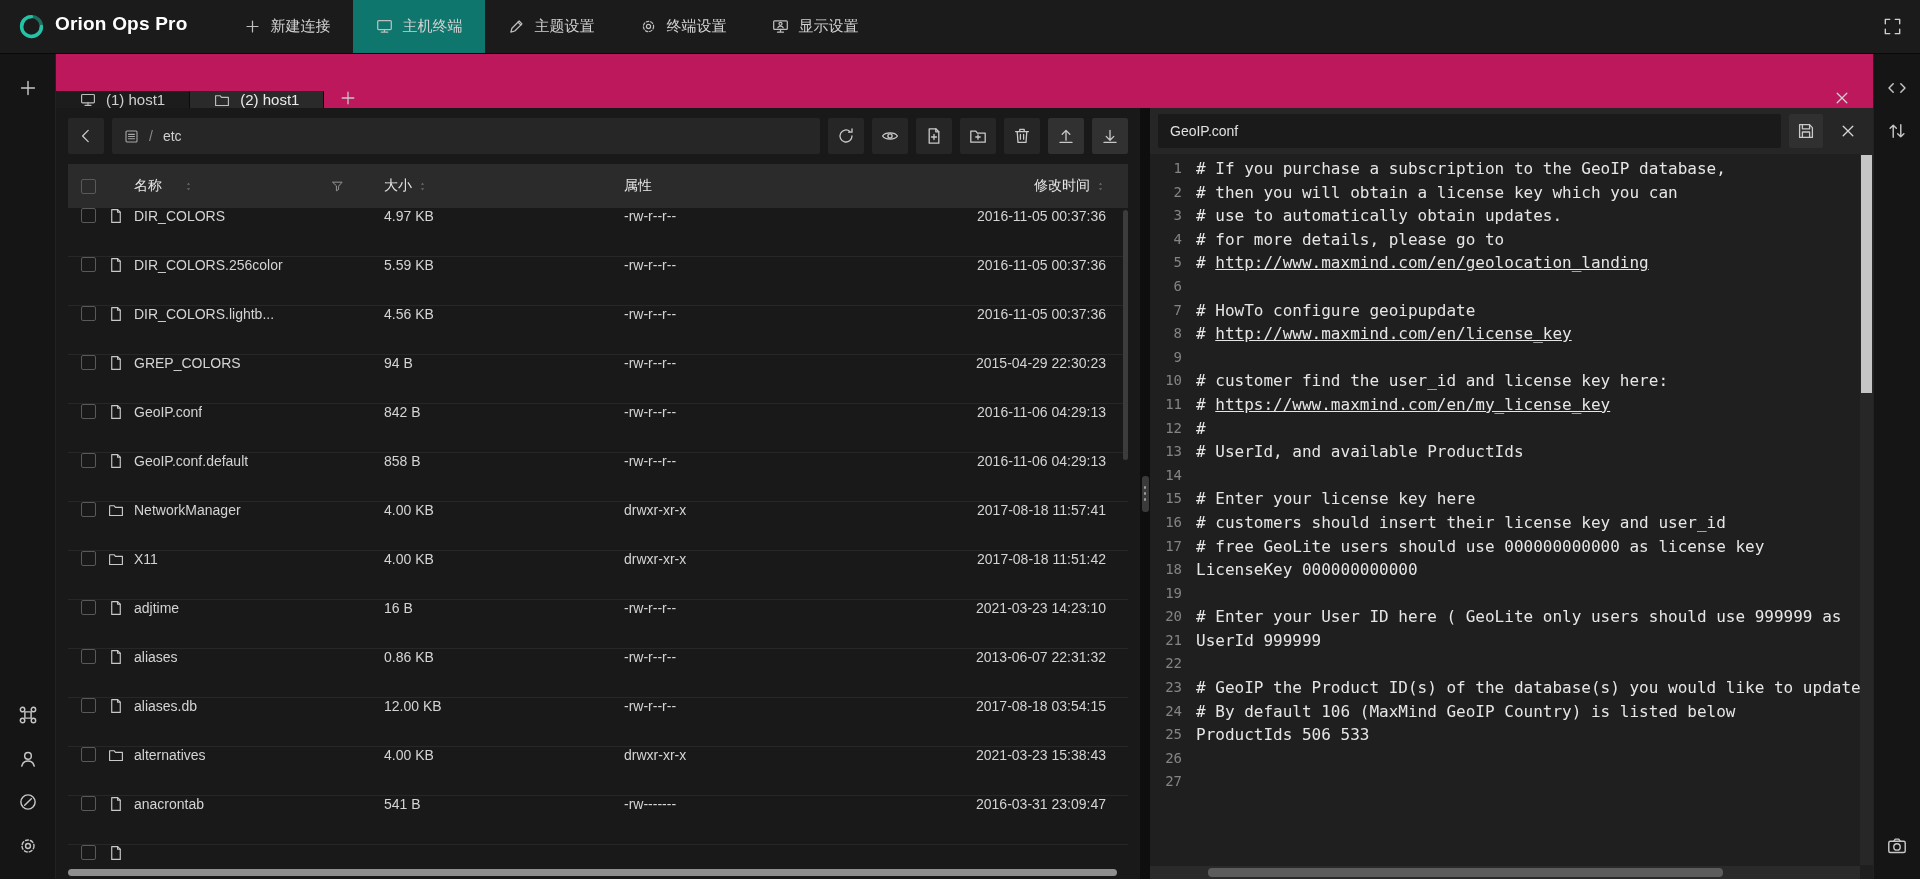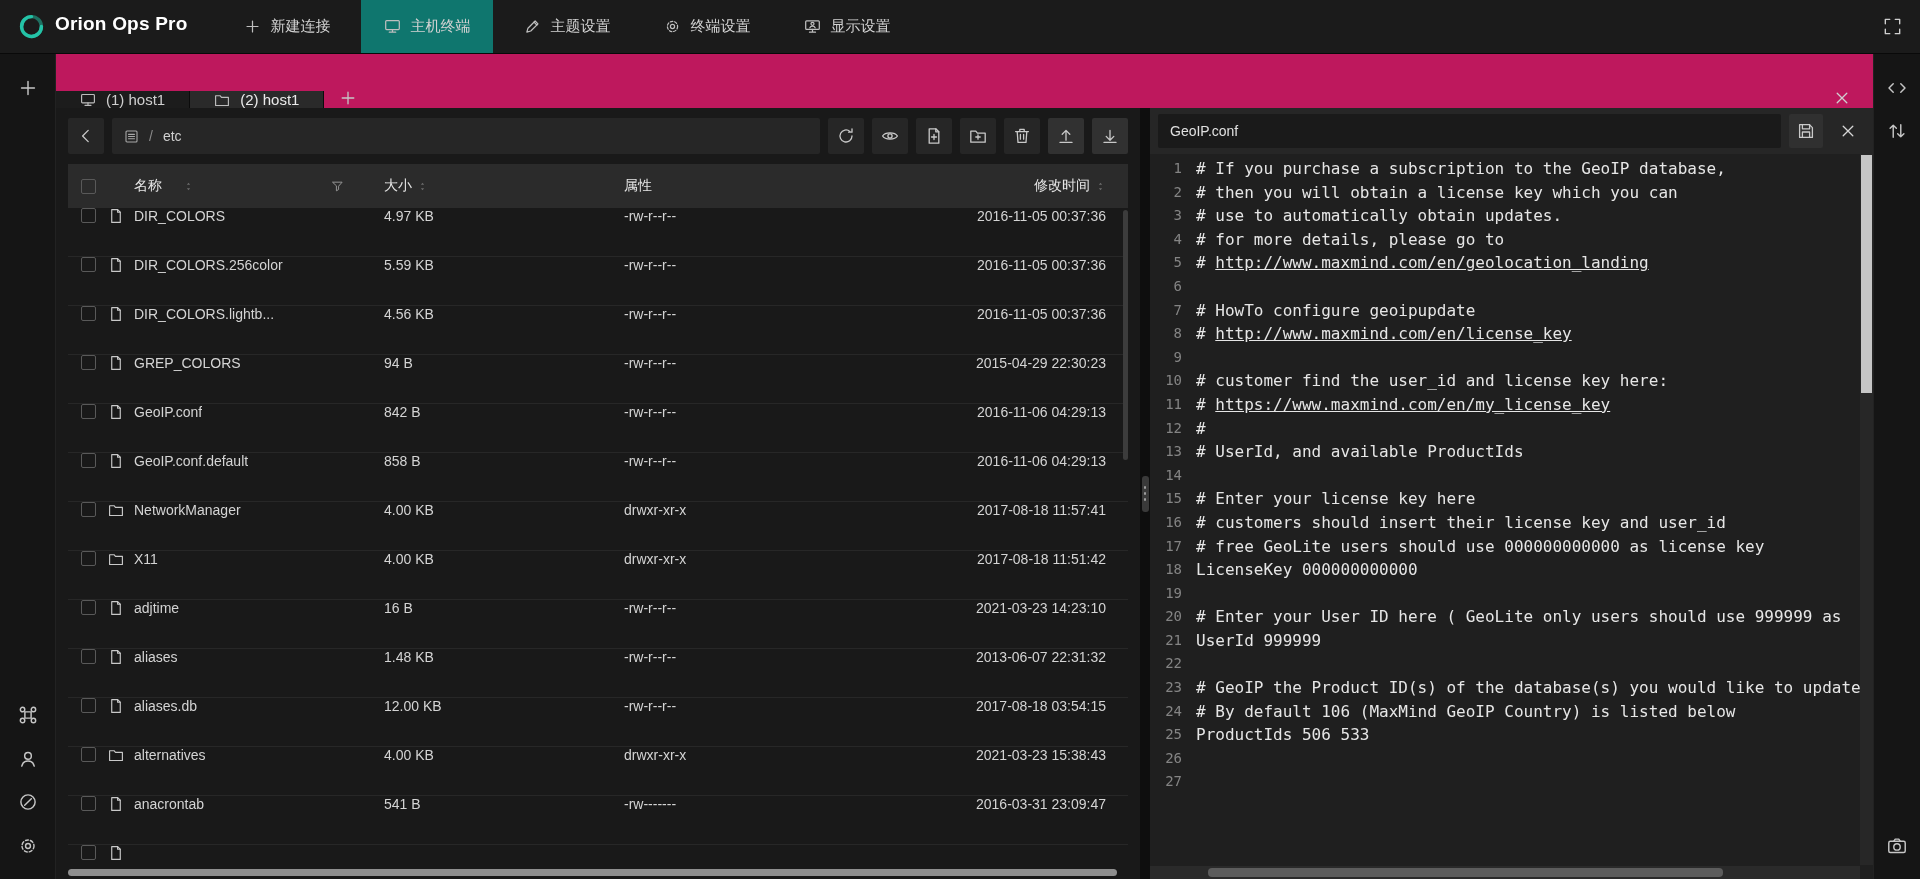--- a/index.html
+++ b/index.html
@@ -9,21 +9,21 @@
   button{font-family:inherit;}
   
   .icon{display:inline-flex;align-items:center;justify-content:center;flex:none;}
   .icon svg{width:18px;height:18px;stroke:currentColor;fill:none;stroke-width:1.3;stroke-linecap:round;stroke-linejoin:round;}
   .icon svg .f{fill:currentColor;stroke:none;}
   
   .topbar{height:54px;flex:none;background:#1b1b1b;display:flex;align-items:center;padding-left:18px;border-bottom:1px solid #090909;}
   .logo{display:flex;align-items:flex-start;gap:10px;margin-right:34px;}
   .logo-icon svg{width:27px;height:27px;stroke:#24c3a7;stroke-width:2.3;}
   .logo-text{font-size:19px;font-weight:bold;color:#ffffff;letter-spacing:.2px;white-space:nowrap;}
-  .topnav{display:flex;height:100%;gap:8px;}
+  .topnav{display:flex;height:100%;}
   .nav-item{display:flex;align-items:center;gap:9px;padding:0 23px;font-size:15px;color:#d2d2d2;cursor:pointer;white-space:nowrap;}
   .nav-item.active{background:#0f766e;}
   .nav-item .icon{color:#bfbfbf;}
   .nav-item .icon svg{width:17px;height:17px;}
   .flexspacer{flex:1;}
   .fs-btn{width:56px;height:54px;background:none;border:none;color:#cfcfcf;display:flex;align-items:center;justify-content:center;cursor:pointer;}
   .fs-btn svg{width:19px;height:19px;}
   
   .main{flex:1;display:flex;min-height:0;}
   .rail{background:#151515;display:flex;flex-direction:column;align-items:center;padding:10px 0 10px;flex:none;}
@@ -540,21 +540,21 @@
                   </div>
                   <div class="cell c-name">
                     <span class="icon rowicon">
                       <svg viewBox="0 0 18 18">
                         <path d="M4.2 1.8h6.6l3 3v11.4H4.2z"></path>
                         <path d="M10.8 1.8v3h3"></path>
                       </svg>
                     </span>
                     <span class="fname">aliases</span>
                   </div>
-                  <div class="cell c-size">1.48 KB</div>
+                  <div class="cell c-size">0.86 KB</div>
                   <div class="cell c-attr">-rw-r--r--</div>
                   <div class="cell c-time">2013-06-07 22:31:32</div>
                 </div>
                 <div class="fm-row">
                   <div class="cell c-check">
                     <span class="cb"></span>
                   </div>
                   <div class="cell c-name">
                     <span class="icon rowicon">
                       <svg viewBox="0 0 18 18">

